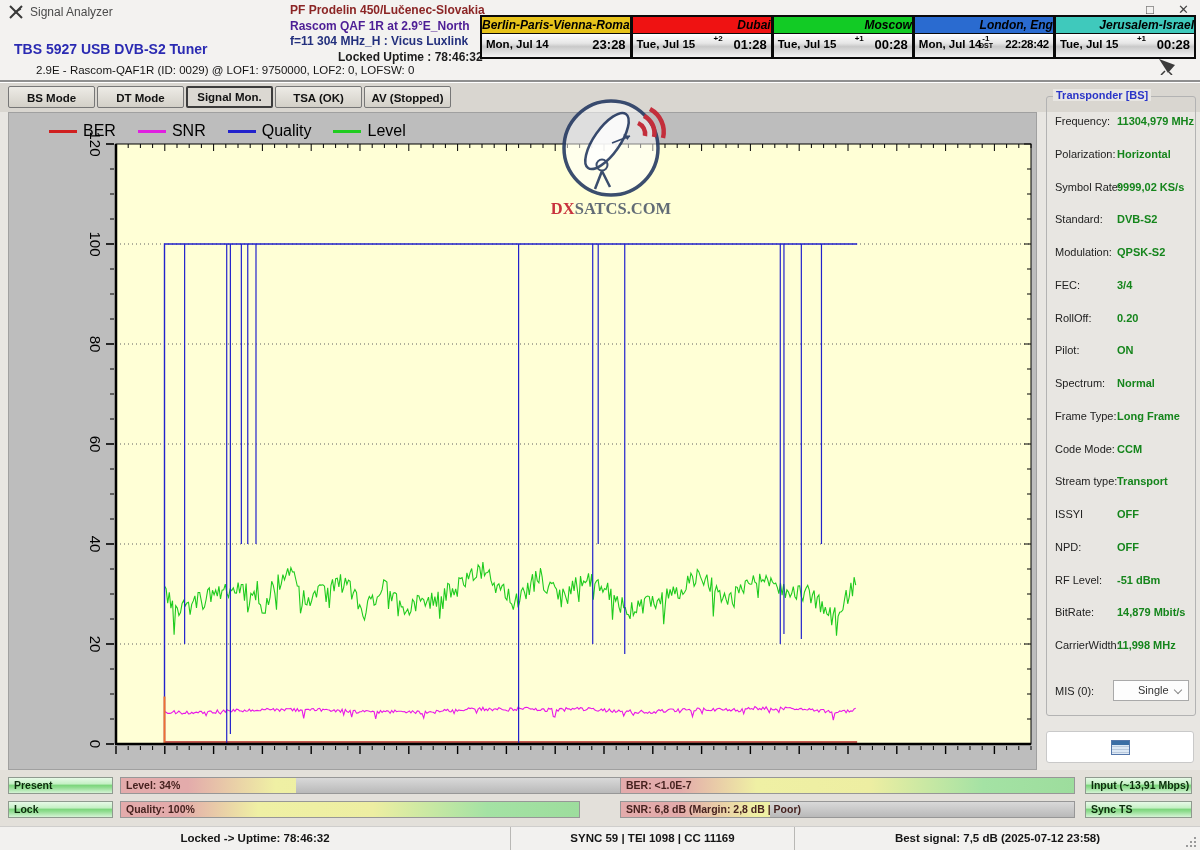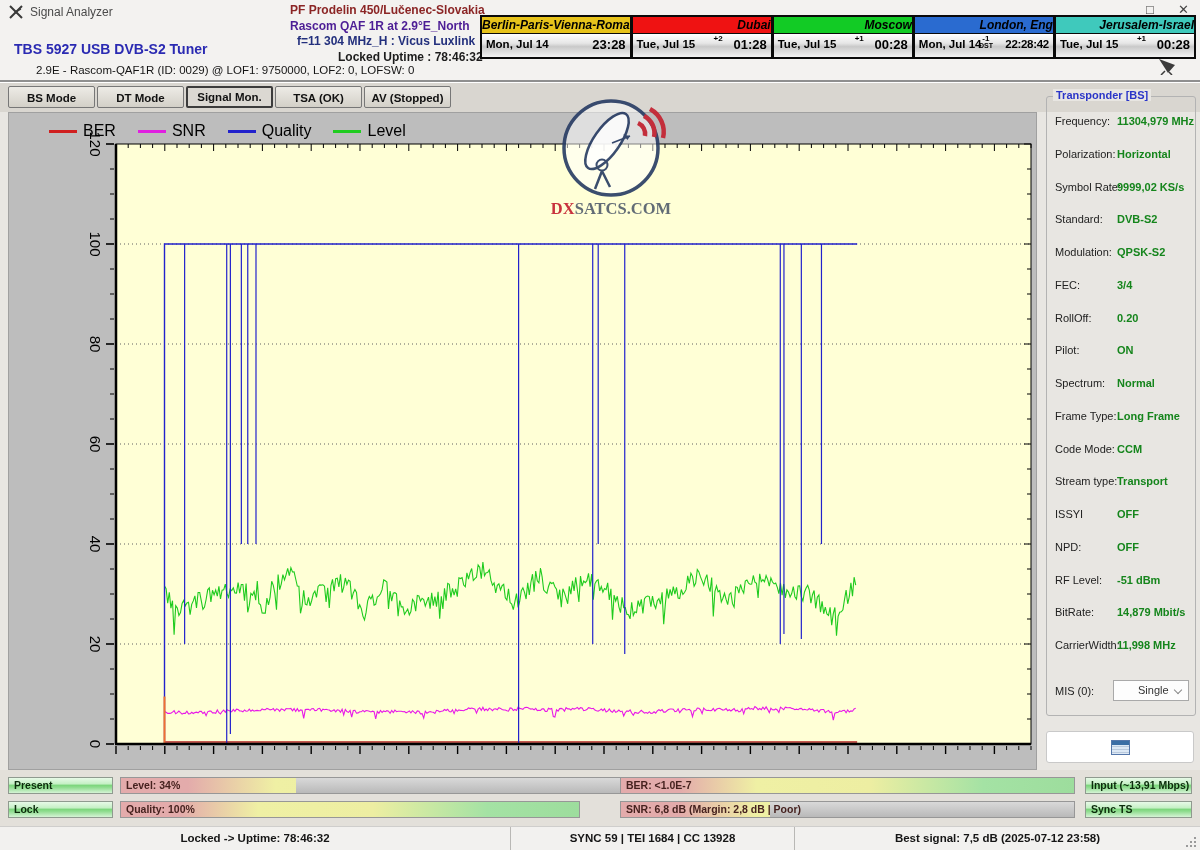--- a/index.html
+++ b/index.html
@@ -98,21 +98,21 @@
   </span>
   <span class="title-text">Signal Analyzer</span>
   <span class="win-glyph" style="left:1146px">□</span>
   <span class="win-glyph" style="left:1178px">✕</span>
 
   <div class="tbs-title">TBS 5927 USB DVB-S2 Tuner</div>
   <div class="tbs-sub">2.9E - Rascom-QAF1R (ID: 0029) @ LOF1: 9750000, LOF2: 0, LOFSW: 0</div>
   <div class="info-block" id="info-block">
       <div class="" style="color: rgb(139, 37, 37);">PF Prodelin 450/Lučenec-Slovakia</div>
       <div class="" style="color: #4c1d95;">Rascom QAF 1R at 2.9°E_North</div>
-      <div class="" style="color: rgb(35, 48, 125); margin-left: 7px;">f=11 304 MHz_H : Vicus Luxlink</div>
+      <div class="" style="color: rgb(35, 48, 125);">f=11 304 MHz_H : Vicus Luxlink</div>
       <div class="" style="color: rgb(28, 28, 28); margin-left: 48px;">Locked Uptime : 78:46:32</div>
     </div>
 
   <div class="clocks" id="clocks">
       <div class="clock">
         <div class="clock-h" style="background: rgb(231, 195, 27);">Berlin-Paris-Vienna-Roma</div>
         <div class="clock-b">
           <div class="clock-date">Mon, Jul 14</div>
           <div class="clock-time">23:28</div>
         </div>
@@ -545,21 +545,21 @@
         <div class="plabel">BER: &lt;1.0E-7</div>
       </div>
       <div class="pbar" style="left: 620px; top: 801px; width: 455px;">
         <div class="pfill" style="width: 33%; background-size: 303.03% 100%;"></div>
         <div class="plabel">SNR: 6,8 dB (Margin: 2,8 dB | Poor)</div>
       </div>
     </div>
 
   <div class="statusbar">
     <div class="status-cell c1">Locked -&gt; Uptime: 78:46:32</div>
-    <div class="status-cell c2">SYNC 59 | TEI 1684 | CC 13928</div>
+    <div class="status-cell c2">SYNC 59 | TEI 1098 | CC 11169</div>
     <div class="status-cell c3">Best signal: 7,5 dB (2025-07-12 23:58)</div>
     <div class="grip"></div>
   </div>
 <div class="tab" style="left: 8px;">BS Mode</div>
     <div class="tab" style="left: 97px; text-align: center;">DT Mode</div>
     <div class="tab active" style="left: 186px;">Signal Mon.</div>
     <div class="tab" style="left: 275px;">TSA (OK)</div>
     <div class="tab" style="left: 364px;">AV (Stopped)</div>
   </div>
 

